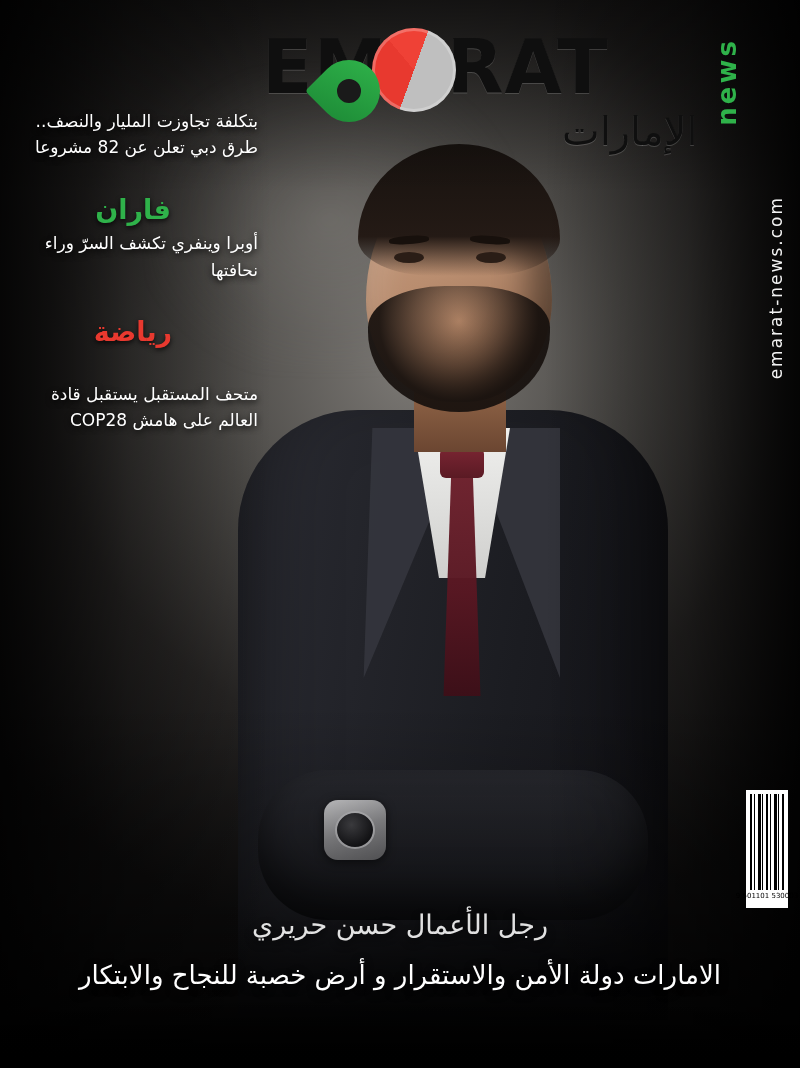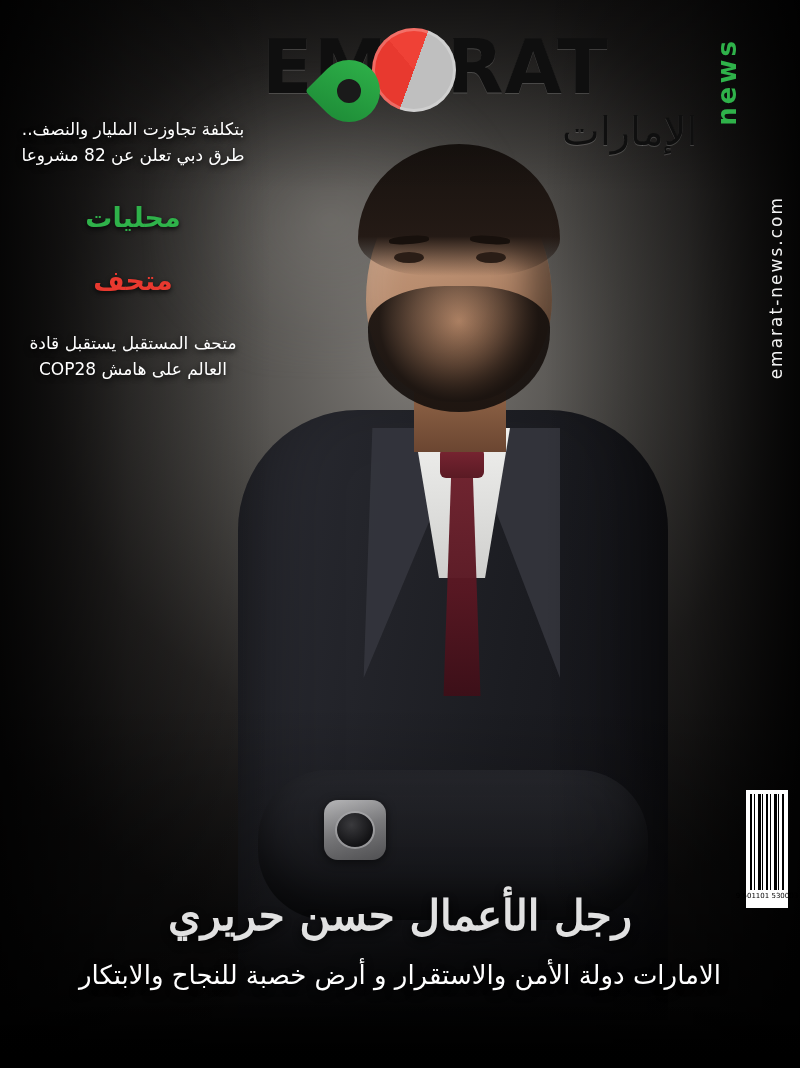--- a/index.html
+++ b/index.html
@@ -304,22 +304,23 @@
     font-size: 27px;
     font-weight: 700;
     margin: 0 0 6px 0;
     line-height: 1.1;
     text-shadow: 0 2px 5px rgba(0,0,0,0.8);
   }
   .teaser-body {
     font-size: 17px;
     color: #ffffff;
     line-height: 1.55;
-    margin: 8px;
+    margin: 0;
     text-shadow: 0 2px 6px rgba(0,0,0,0.95);
+    text-align: right;
   }
 
   
   .barcode {
     position: absolute;
     right: 12px;
     bottom: 160px;
     width: 42px;
     height: 118px;
     background: #ffffff;
@@ -348,22 +349,22 @@
   
   .name-script {
     position: absolute;
     left: 0;
     width: 100%;
     bottom: 128px;
     text-align: center;
     direction: rtl;
     color: #f4f4f4;
     font-family: "DejaVu Serif", serif;
-    font-size: 42px;
-    font-weight: 700;
+    font-size: 27px;
+    font-weight: 400;
     letter-spacing: 2px;
     text-shadow: 0 3px 10px rgba(0,0,0,0.9);
     opacity: .92;
   }
   .headline {
     position: absolute;
     left: 0;
     width: 100%;
     bottom: 78px;
     text-align: center;
@@ -421,25 +422,26 @@
 
   <div class="side-url">emarat-news.com</div>
 
   <div class="teasers">
 
     <div class="teaser">
       <p class="teaser-body">بتكلفة تجاوزت المليار والنصف.. طرق دبي تعلن عن 82 مشروعا</p>
     </div>
 
     <div class="teaser">
-      <p class="teaser-kicker" style="color:#2fb24a">محليات</p>
+      <p class="teaser-kicker" style="color:#2fb24a">فاران</p>
+      <p class="teaser-body">أوبرا وينفري تكشف السرّ وراء نحافتها</p>
     </div>
 
     <div class="teaser">
-      <p class="teaser-kicker" style="color:#e8392f">متحف</p>
+      <p class="teaser-kicker" style="color:#e8392f">رياضة</p>
     </div>
 
     <div class="teaser">
       <p class="teaser-body">متحف المستقبل يستقبل قادة العالم على هامش COP28</p>
     </div>
 
   </div>
 
   <div class="barcode">
     <div class="barcode-bars"></div>

